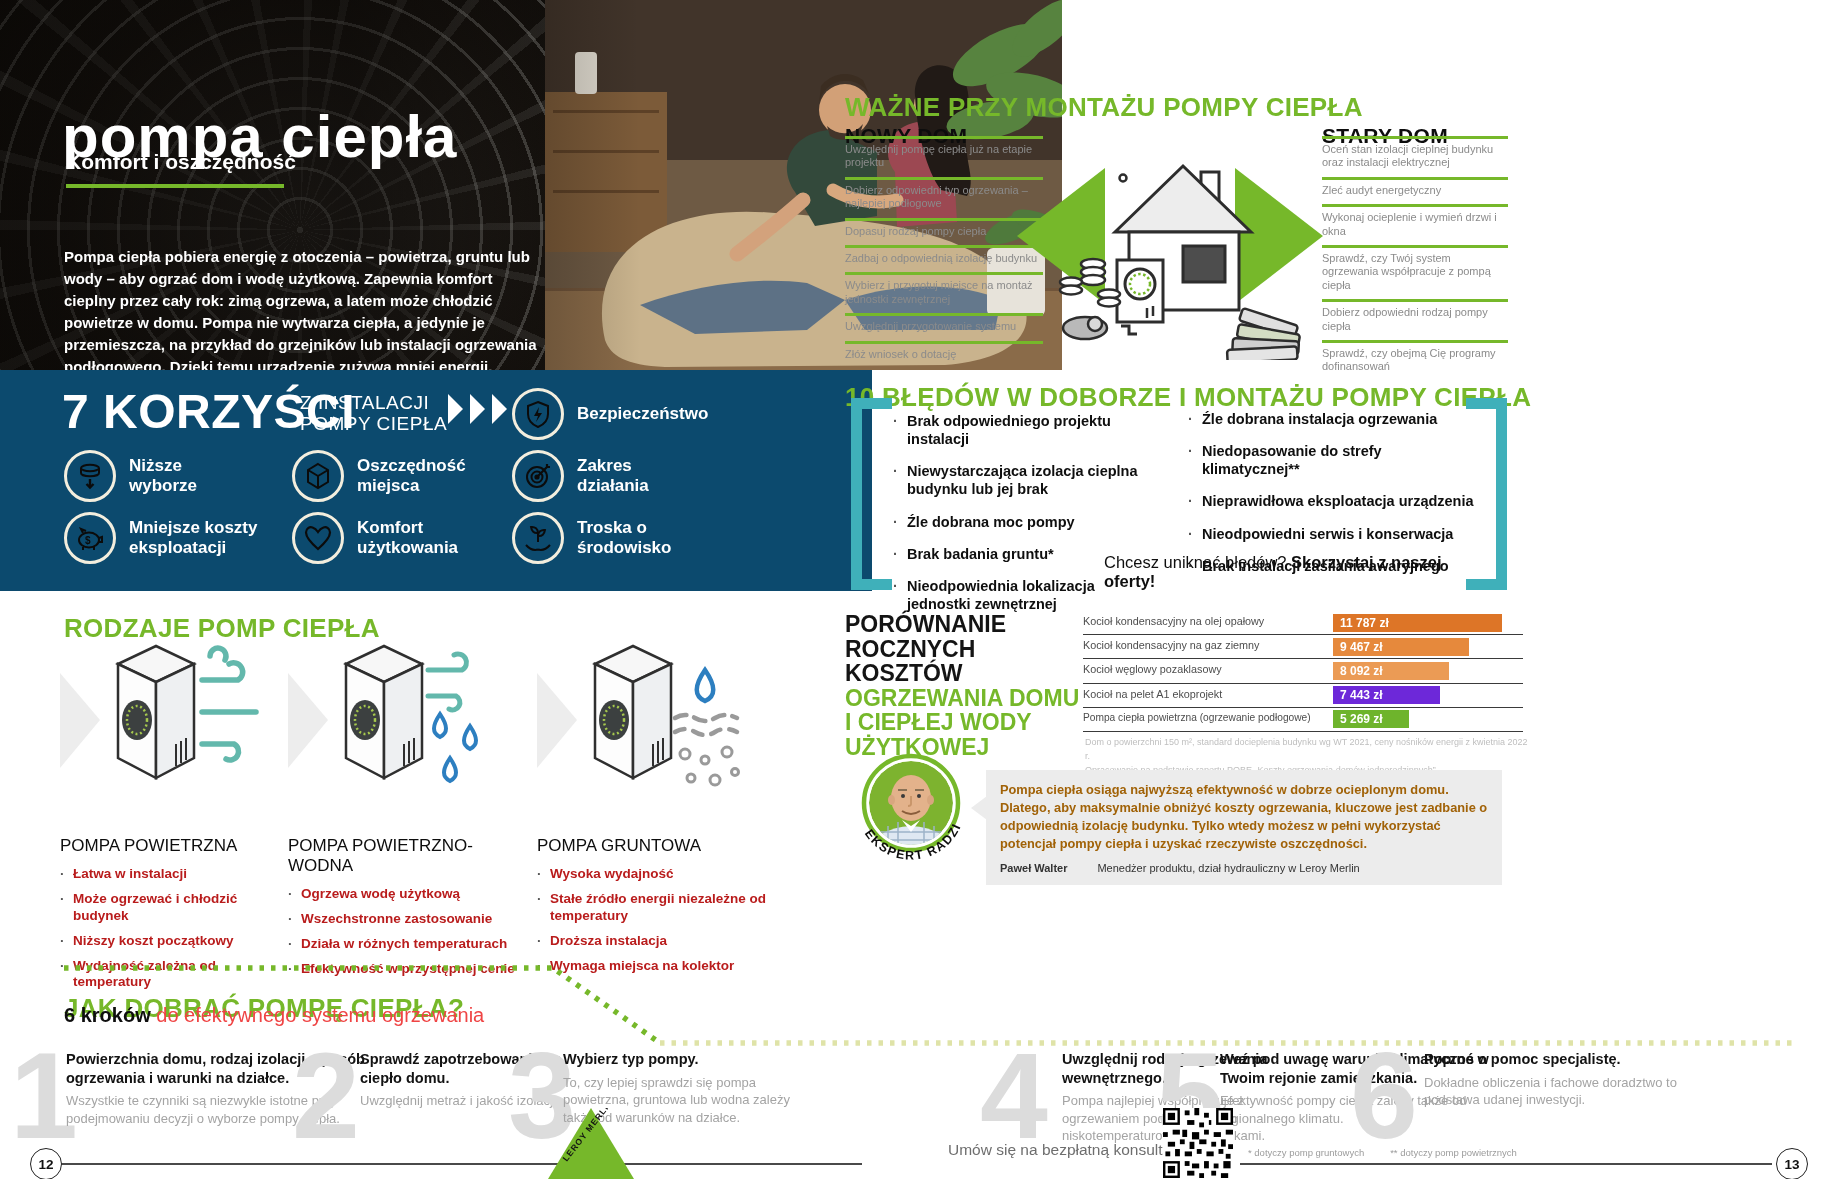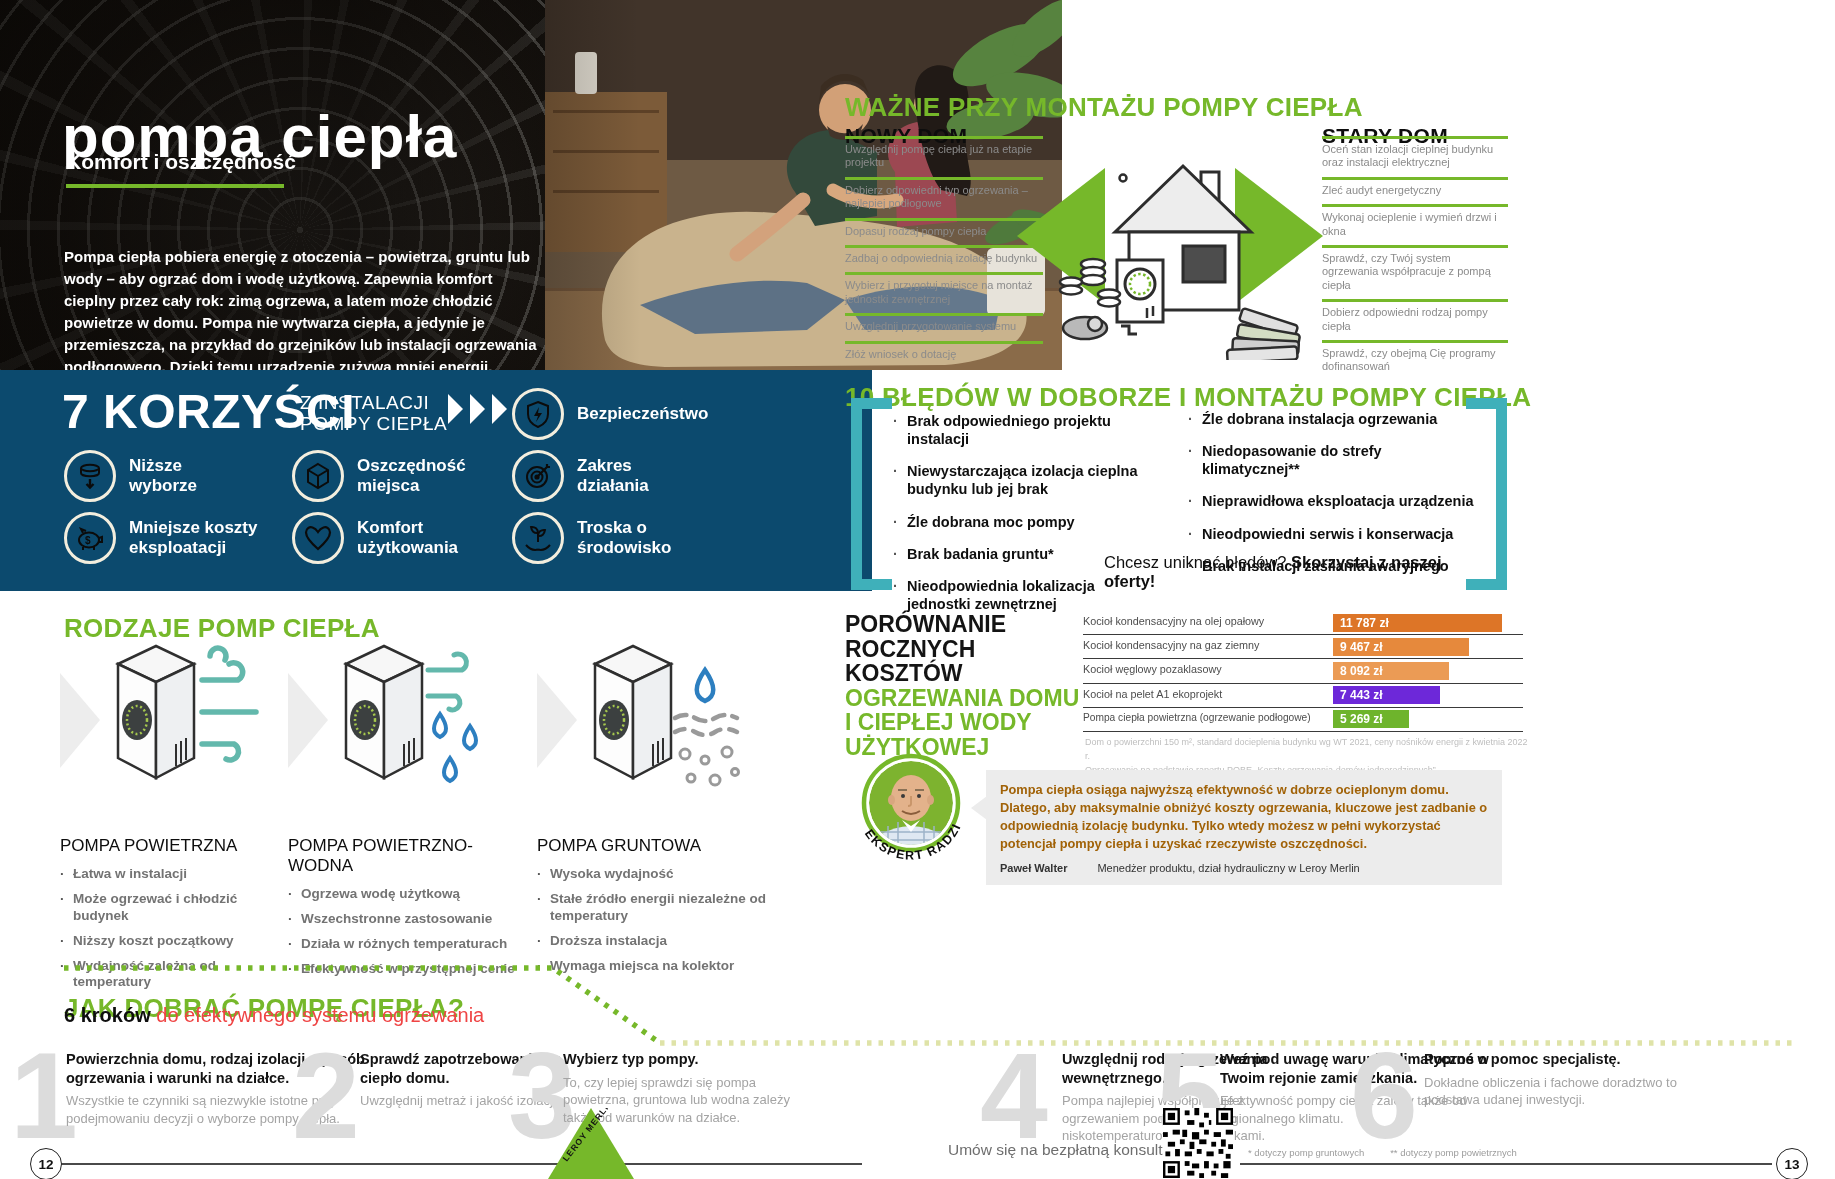--- a/index.html
+++ b/index.html
@@ -29,21 +29,21 @@
   .benefit{position:absolute;display:flex;align-items:center;gap:13px}
   .b-icon{width:52px;height:52px;border:3px solid #f3eede;border-radius:50%;flex:0 0 auto;
     display:flex;align-items:center;justify-content:center;box-sizing:border-box}
   .b-label{font-size:17px;font-weight:700;line-height:1.15}
 
   
   .sec-heading{position:absolute;font-size:26px;font-weight:800;color:#76b82a;letter-spacing:.3px}
   .pump{position:absolute;top:628px;width:232px}
   .pump h3{margin:6px 0 10px;font-size:17px;font-weight:400;color:#0d0d0d}
   .pump ul,.plain-ul{margin:0;padding:0;list-style:none}
-  .pump li{position:relative;padding-left:13px;font-size:13.5px;font-weight:700;color:#737373;
+  .pump li{position:relative;padding-left:13px;font-size:13.5px;font-weight:700;color:#b91c1c;
     margin-bottom:8px;line-height:1.25}
   .pump li::before,.err-list li::before{content:"·";position:absolute;left:0;top:0;color:#555;font-weight:900}
 
   
   .howto-sub{position:absolute;left:64px;top:1004px;font-size:20px}
   .howto-sub b{font-weight:800;color:#0e0e0e}
   .howto-sub span{color:#ef4444}
 
   
   .step-num{position:absolute;top:1045px;font-size:122px;font-weight:800;color:#dcdcdc;line-height:.85}

